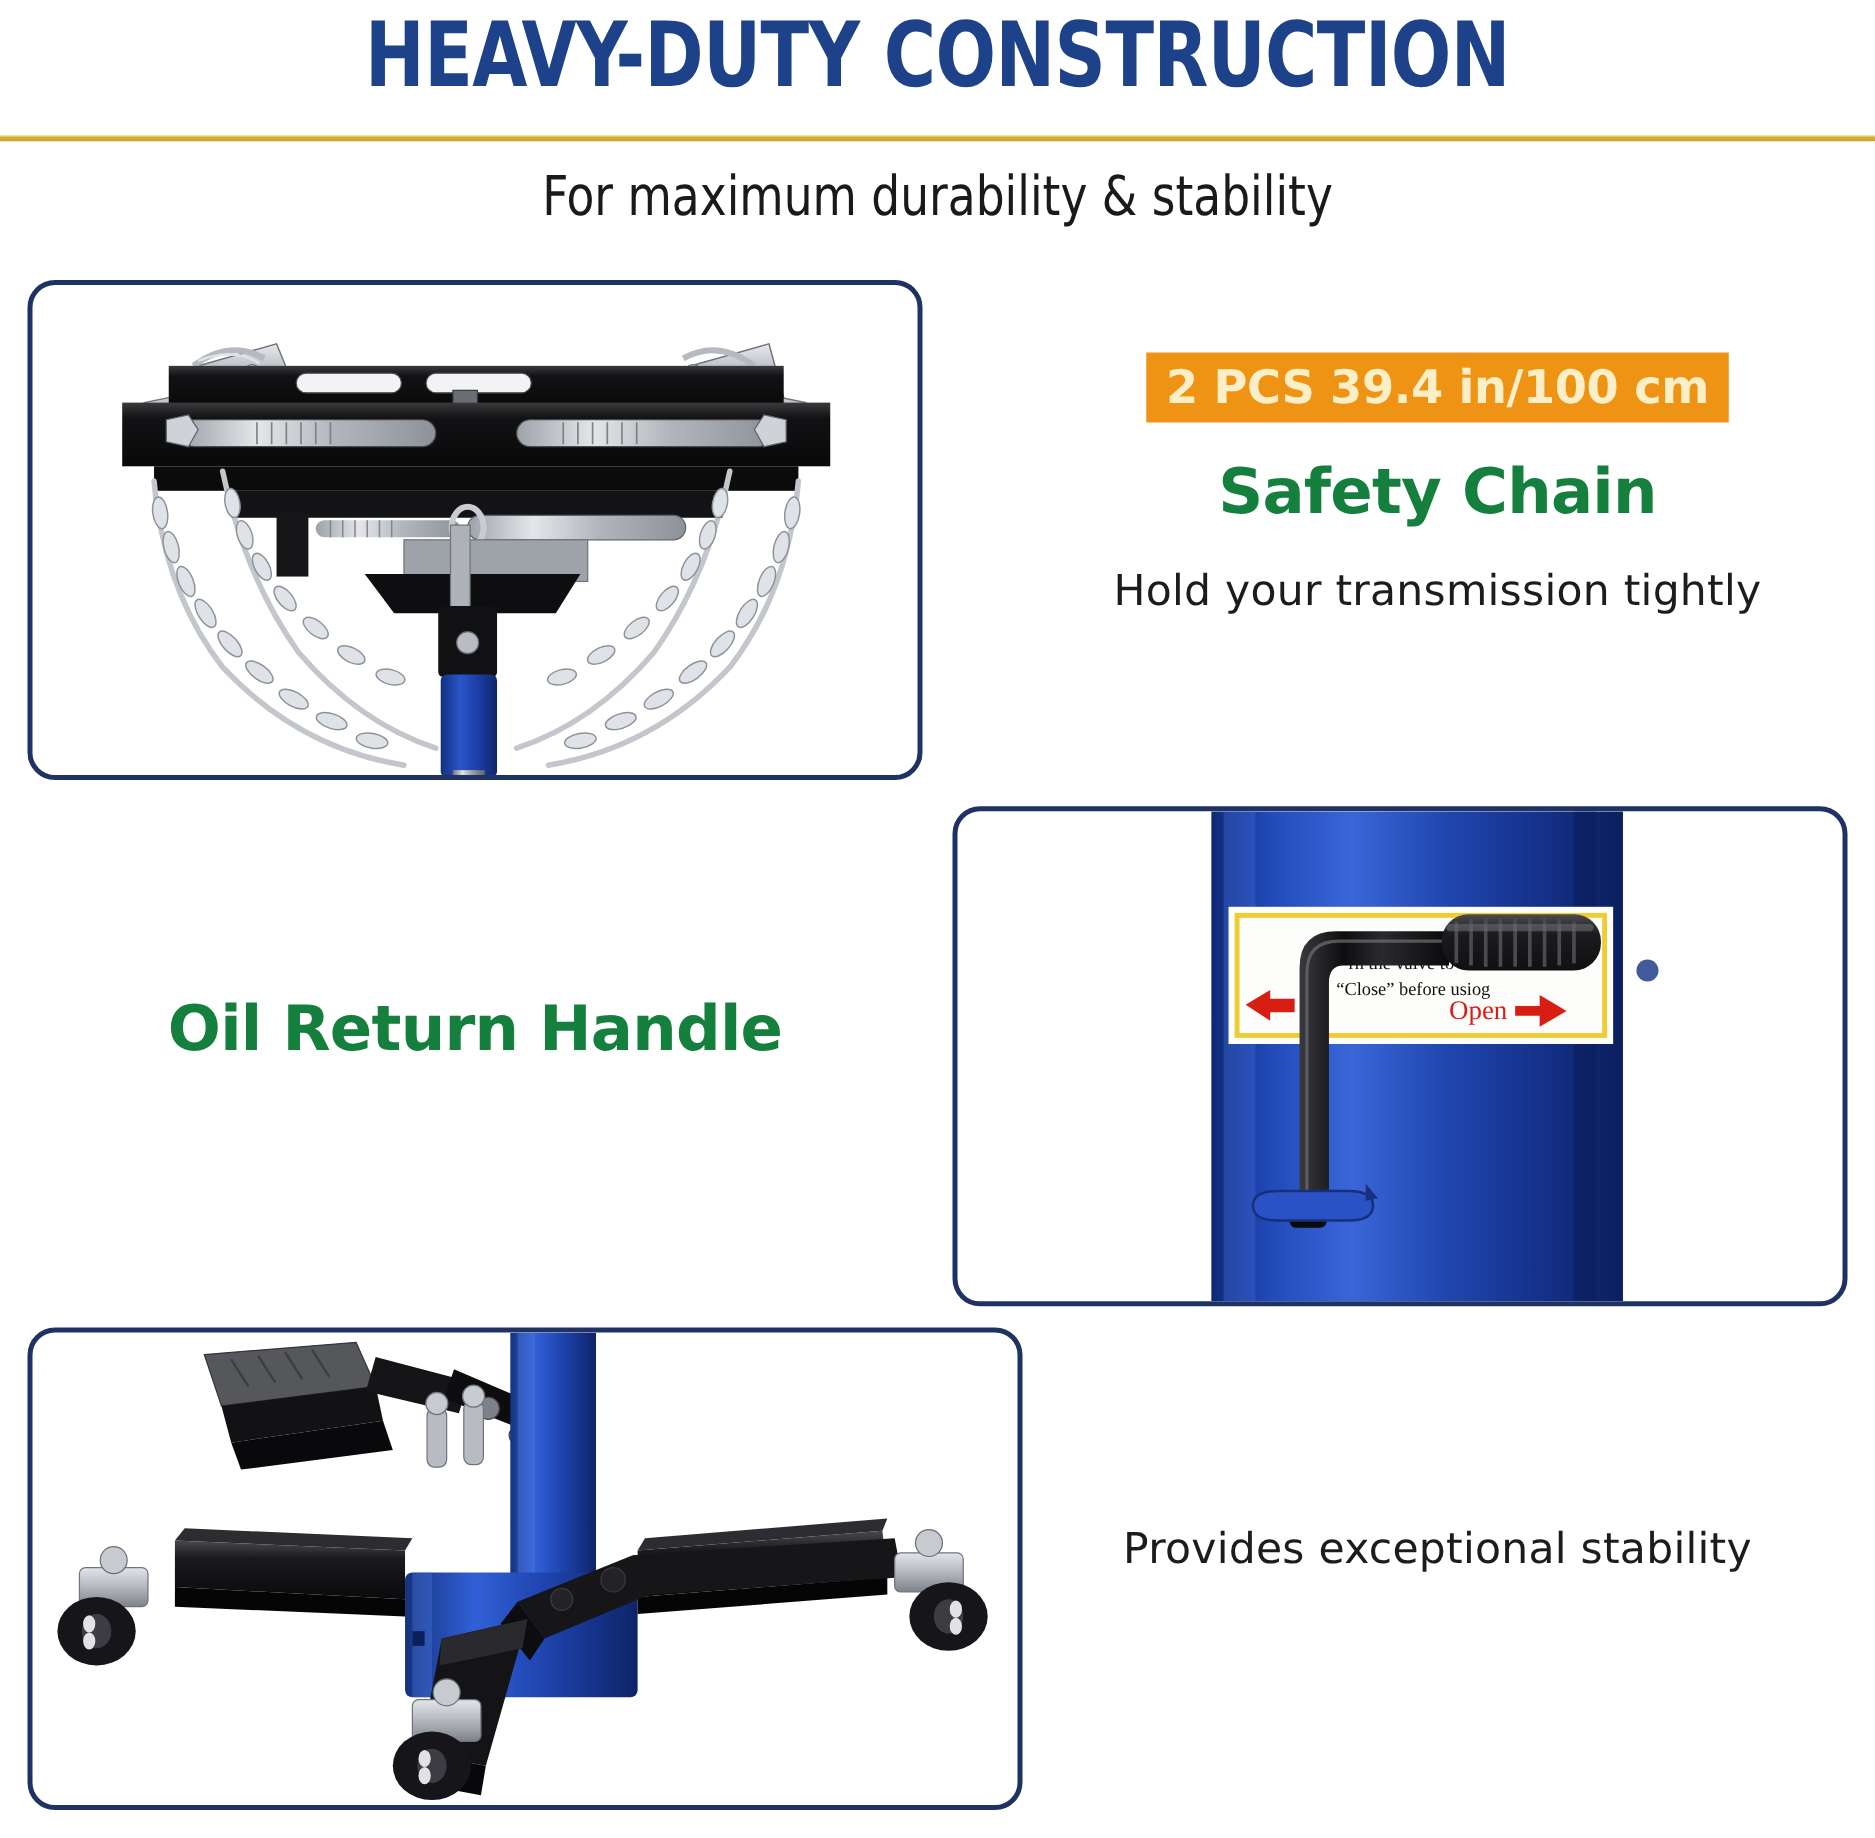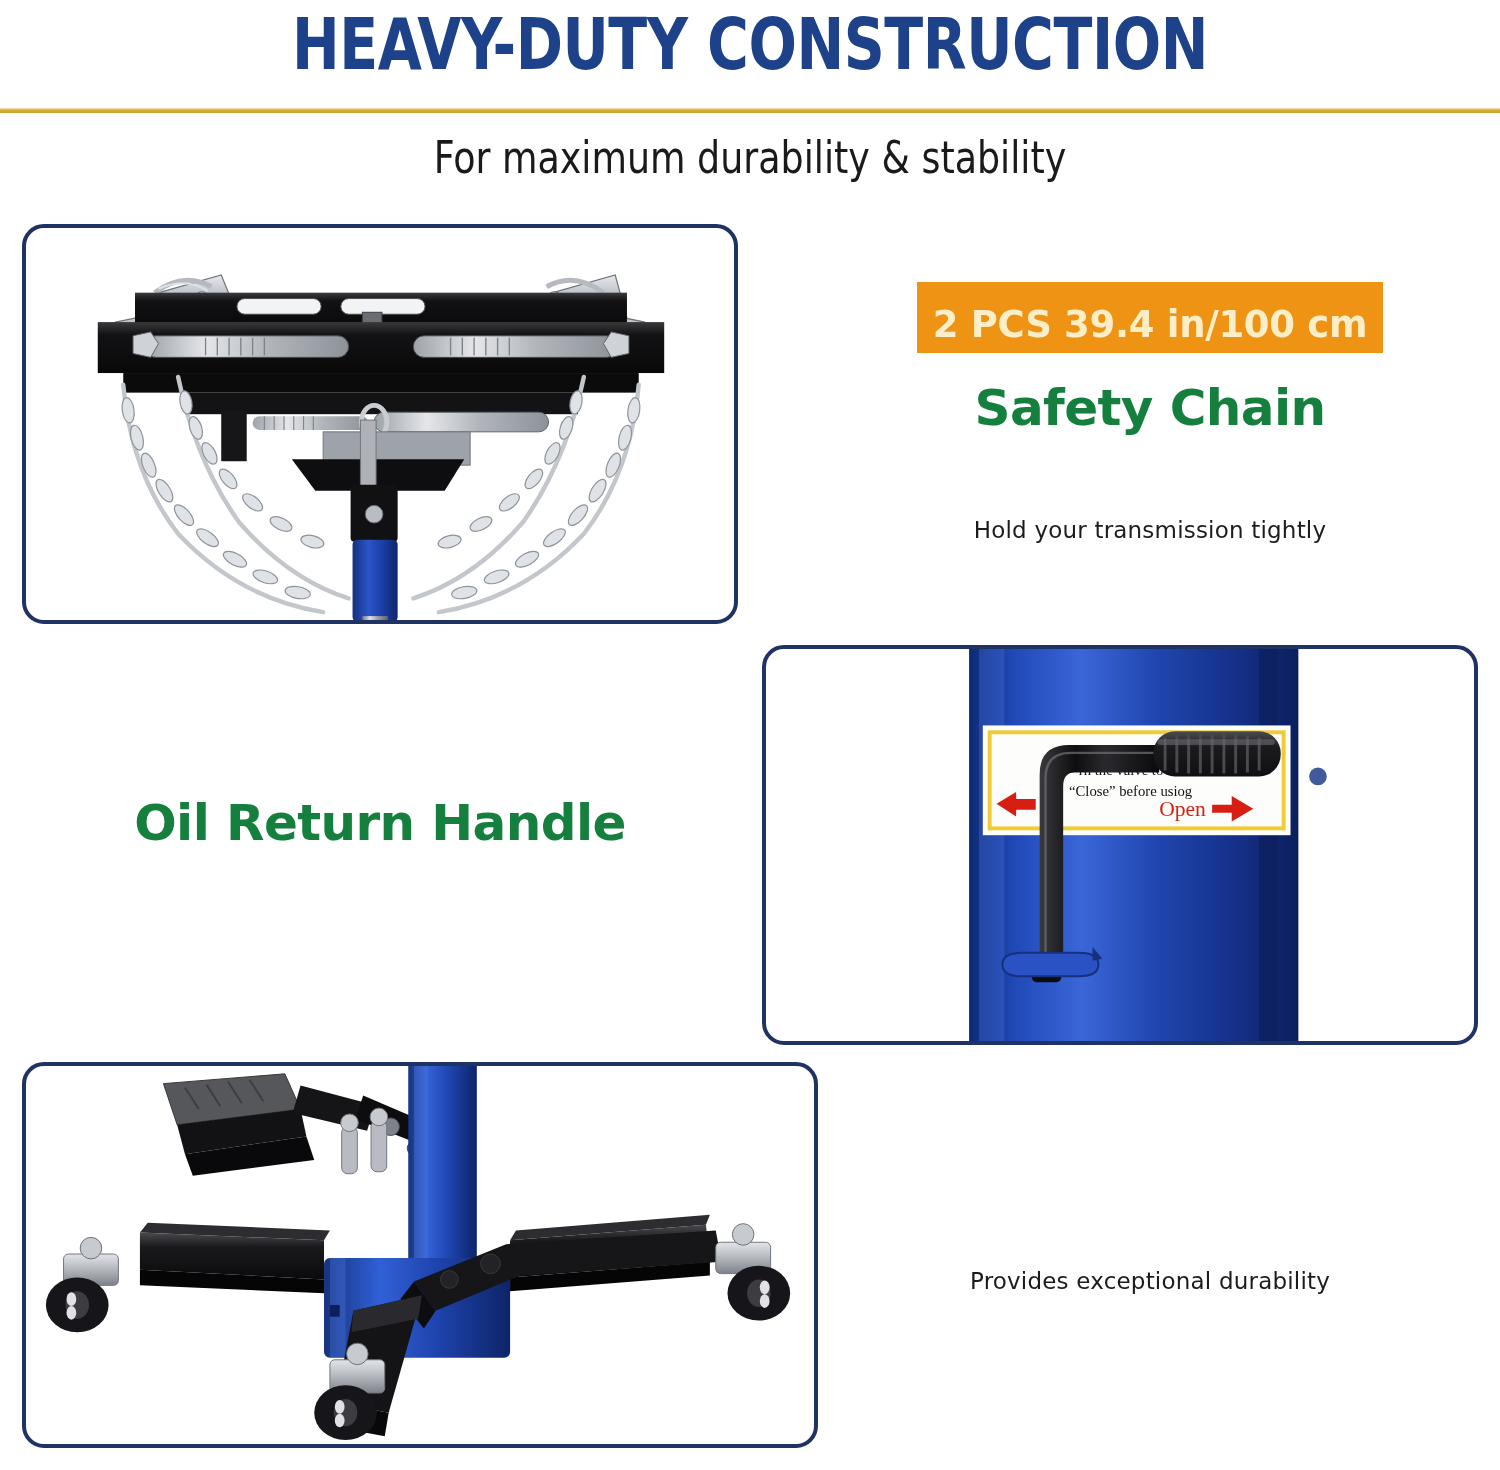--- a/index.html
+++ b/index.html
@@ -63,42 +63,41 @@
     font-weight:bold;
     font-size:50px;
     color:#15803d;
     line-height:62px;
     white-space:nowrap;
     letter-spacing:-0.6px;
     text-align:center;
   }
   .feature-sub{
     font-family:"DejaVu Sans","Liberation Sans",sans-serif;
-    font-size:23px;
+    font-size:34px;
     color:#1c1c1c;
     line-height:46px;
     white-space:nowrap;
     letter-spacing:0.2px;
-    margin-top:42px;
   }
 
   #block-safety-chain{left:830px; top:282px; width:640px;}
   #block-oil-handle  {left:30px;  top:792px; width:700px;}
   #block-base        {left:820px; top:1190px;width:660px;}
 
   
   #badge-chain-length{
     display:inline-block;
     background:#EE9314;
     color:#FCEFC7;
     font-family:"DejaVu Sans","Liberation Sans",sans-serif;
     font-weight:bold;
     font-size:37px;
     line-height:48px;
-    padding:19px 16px 4px 16px;
+    padding:4px 16px 4px 16px;
     margin-bottom:24px;
     letter-spacing:-0.3px;
     white-space:nowrap;
   }
   .heading-gap-md{height:26px;}
 </style>
 </head>
 <body>
 
 <div id="header-block">
@@ -470,14 +469,14 @@
       <ellipse cx="322" cy="354" rx="32" ry="28" fill="#16161a"></ellipse>
       <ellipse cx="322" cy="354" rx="12" ry="14" fill="#3c3c42"></ellipse>
       <ellipse cx="316" cy="348" rx="5" ry="7" fill="#e0e2e6"></ellipse>
       <ellipse cx="316" cy="362" rx="5" ry="7" fill="#e0e2e6"></ellipse>
     </g>
   </svg>
 </div>
 
 <div class="feature-block" id="block-base">
   <div class="heading-gap-md"></div>
-  <div class="feature-sub">Provides exceptional durability</div>
+  <div class="feature-sub">Provides exceptional stability</div>
 </div>
 
 </body></html>

